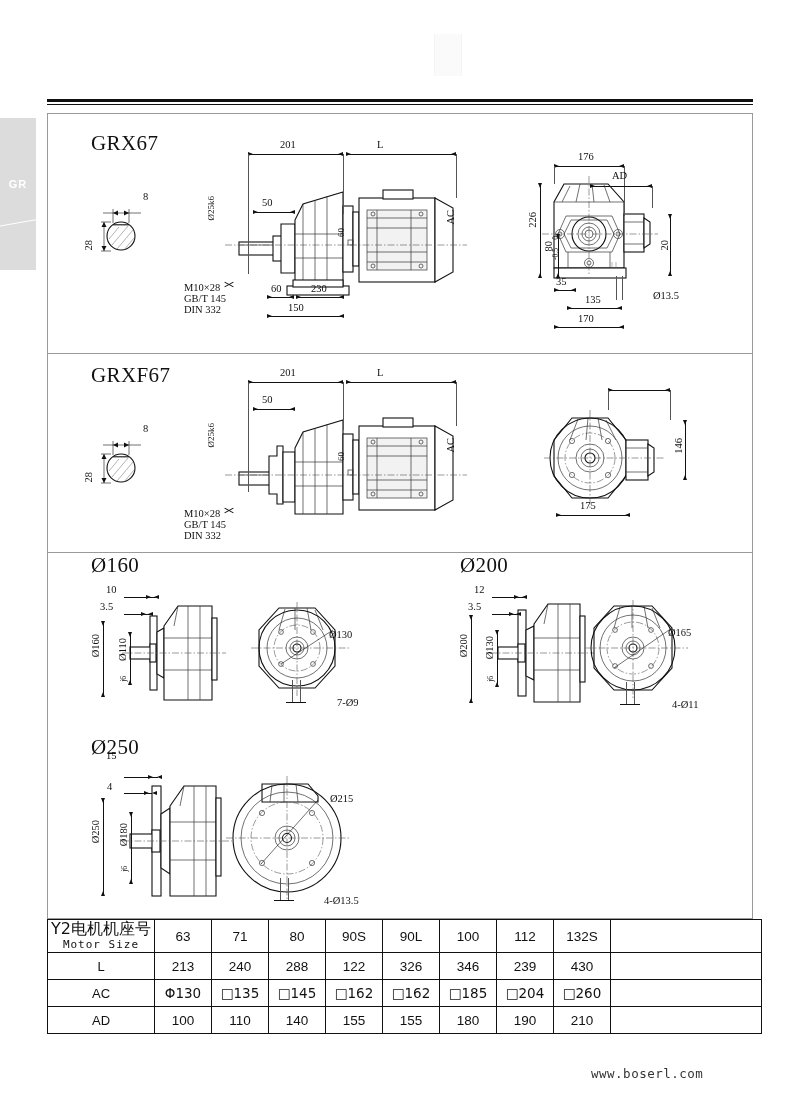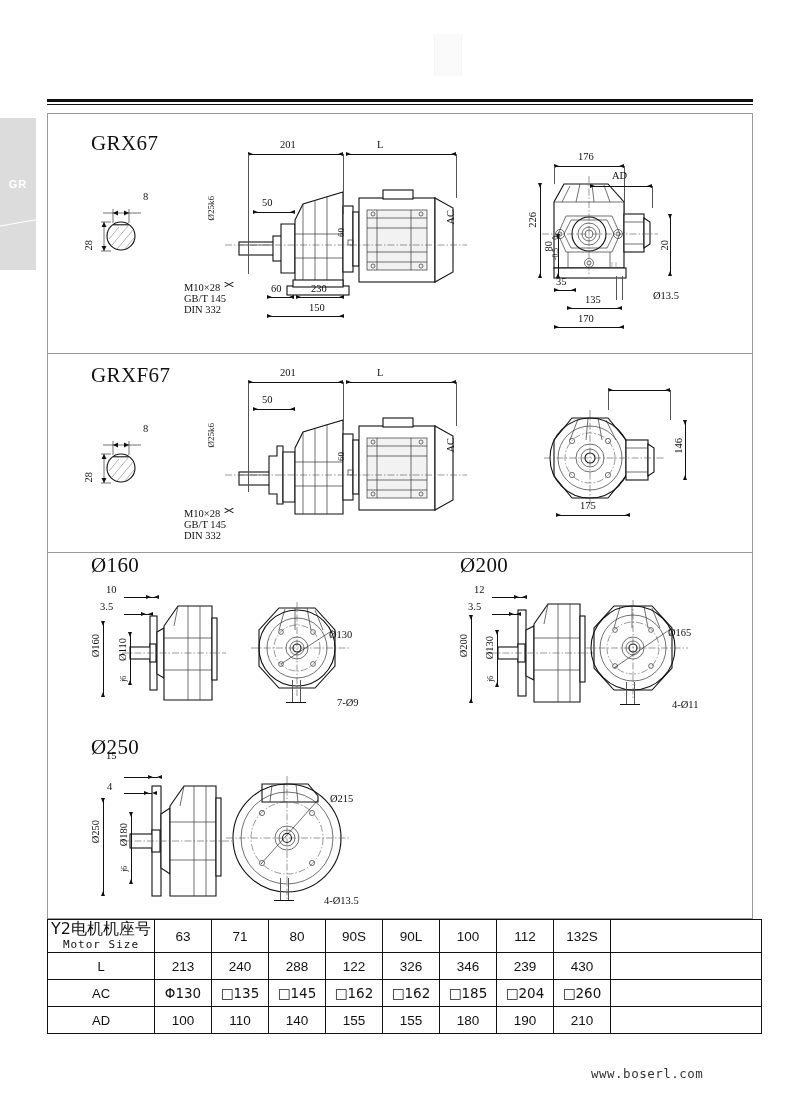--- a/index.html
+++ b/index.html
@@ -185,21 +185,21 @@
 <div class="dim" style="left:271px;top:284px;">60</div>
 
 <div class="ln hl" style="left:296px;top:297px;width:48px;"></div>
 <div class="arrR" style="left:296px;top:294.5px;"></div>
 <div class="arrL" style="left:339px;top:294.5px;"></div>
 <div class="dim" style="left:311px;top:284px;">230</div>
 
 <div class="ln hl" style="left:267px;top:316px;width:77px;"></div>
 <div class="arrR" style="left:267px;top:313.5px;"></div>
 <div class="arrL" style="left:339px;top:313.5px;"></div>
-<div class="dim" style="left:309px;top:303px;">150</div>
+<div class="dim" style="left:288px;top:303px;">150</div>
 
 <div class="dim" style="left:184px;top:283px;">M10×28</div>
 <div class="dim" style="left:184px;top:294px;">GB/T 145</div>
 <div class="dim" style="left:184px;top:305px;">DIN 332</div>
 <div class="ln" style="left:224px;top:284px;width:10px;height:1px;transform:rotate(28deg);"></div>
 <div class="ln" style="left:224px;top:284px;width:10px;height:1px;transform:rotate(-28deg);"></div>
 
 <svg style="left:546px;top:172px;" width="160" height="130">
   <path class="fill-w" d="M18,12 L62,12 L78,30 L78,96 L8,96 L8,30 Z"></path>
   <g class="m">

